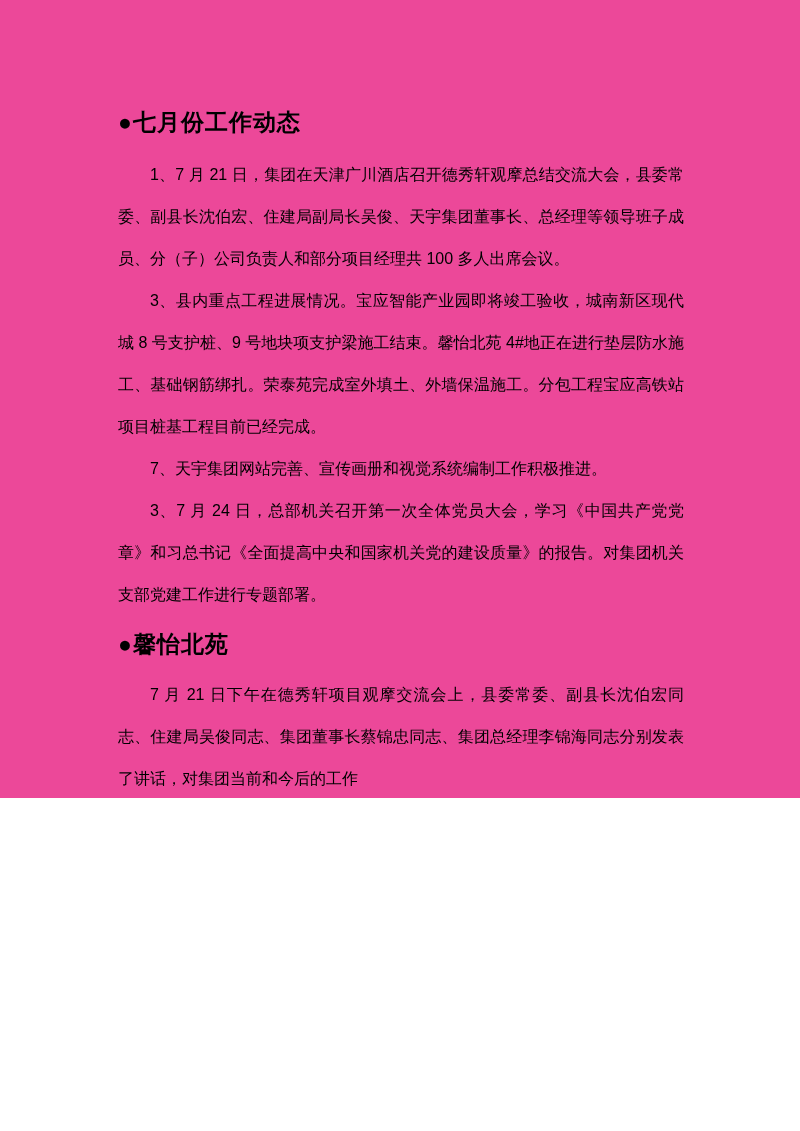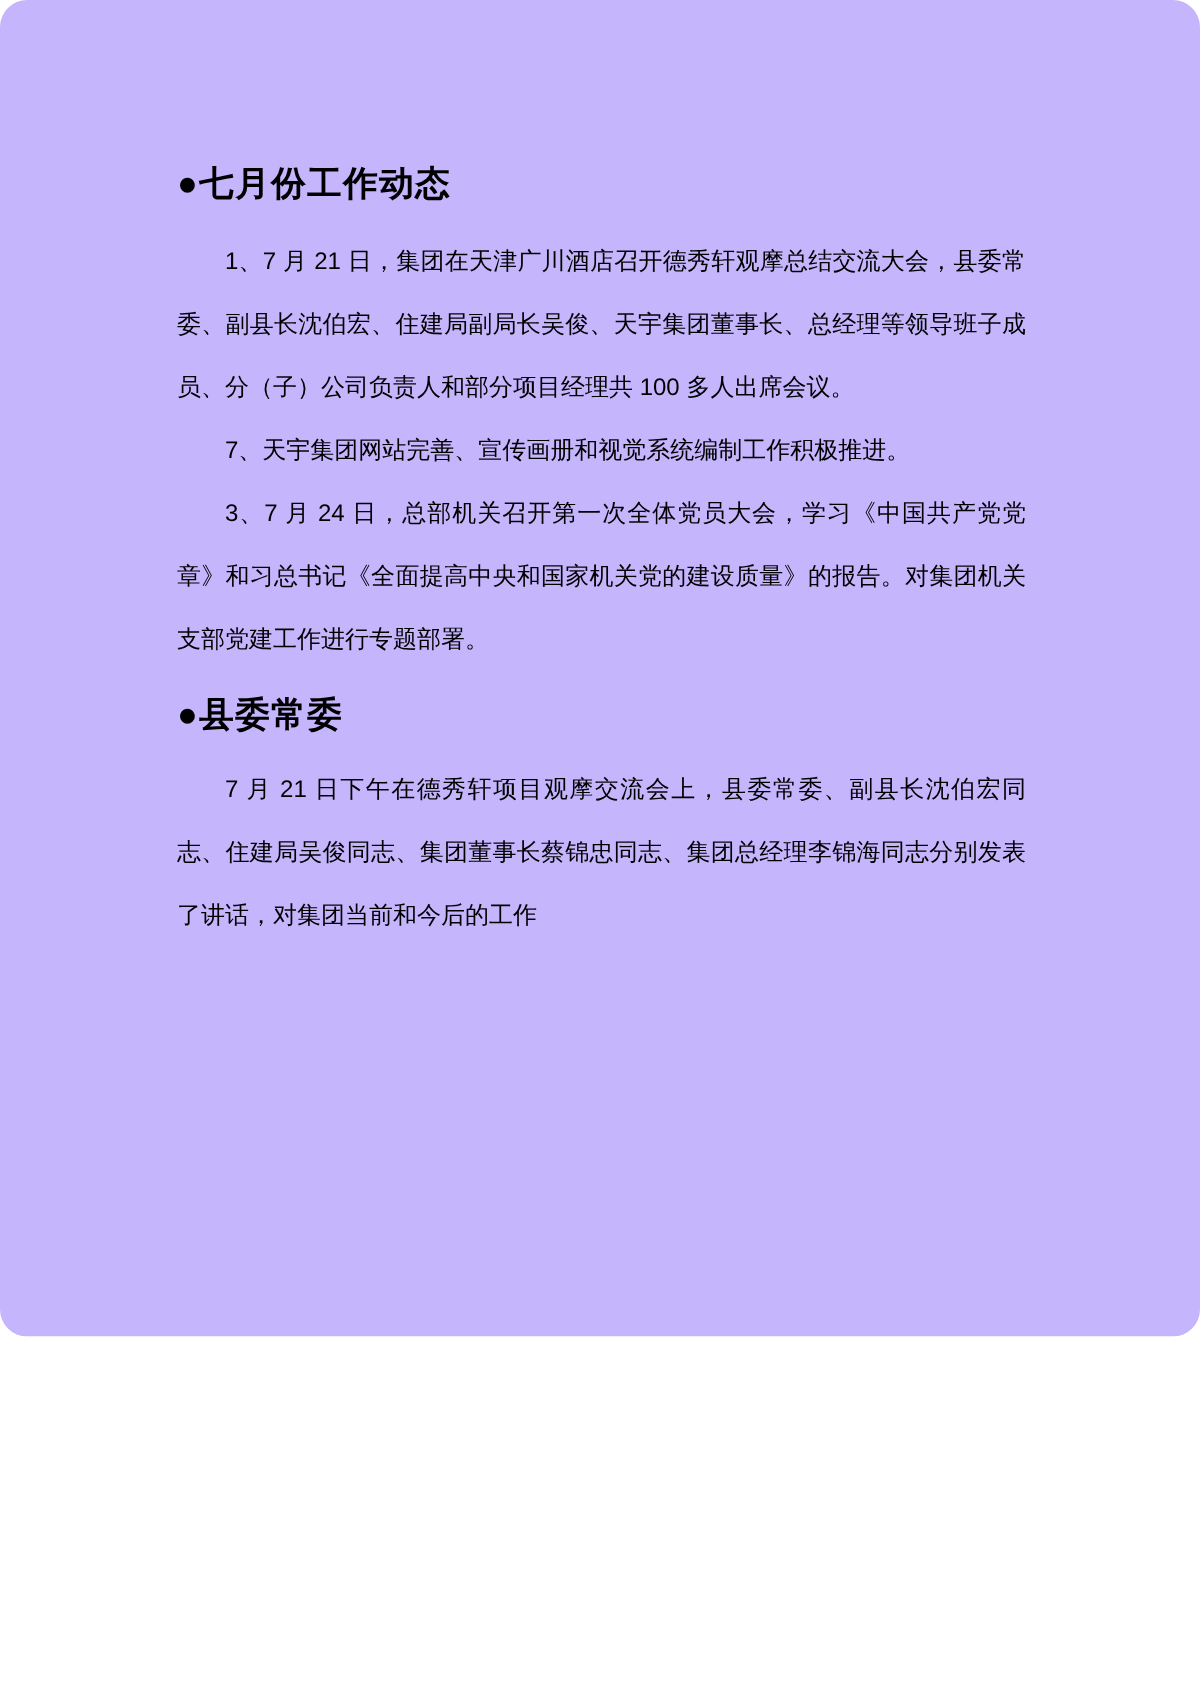--- a/index.html
+++ b/index.html
@@ -3,25 +3,24 @@
 <meta charset="utf-8">
 <style>
   html, body {
     margin: 0;
     padding: 0;
     background: #ffffff;
   }
   .page {
     position: relative;
     width: 800px;
-    height: 891px;
-    background: #c4b5fd;
+    height: 798px;
+    background: #ec4899;
     overflow: hidden;
     color: #000000;
-    border-radius: 18px;
   }
   .content {
     position: absolute;
     left: 118px;
     top: 108px;
     width: 566px;
     font-family: "Liberation Sans", sans-serif;
     color: #000000;
   }
   .section-heading {
@@ -60,25 +59,26 @@
 <body>
 
 <div class="page">
   <div class="content">
 
     <h2 class="section-heading">●七月份工作动态</h2>
 
     <p class="para">1、7 月 21 日，集团在天津广川酒店召开德秀轩观摩总结交流大会，县委常委、副县长沈伯宏、住建局副局长吴俊、天宇集团董事长、总经理等领导班子成员、分（子）公司负责人和部分项目经理共 100 多人出席会议。</p>
 
 
+    <p class="para">3、县内重点工程进展情况。宝应智能产业园即将竣工验收，城南新区现代城 8 号支护桩、9 号地块项支护梁施工结束。馨怡北苑 4#地正在进行垫层防水施工、基础钢筋绑扎。荣泰苑完成室外填土、外墙保温施工。分包工程宝应高铁站项目桩基工程目前已经完成。</p>
 
     <p class="para">7、天宇集团网站完善、宣传画册和视觉系统编制工作积极推进。</p>
 
     <p class="para">3、7 月 24 日，总部机关召开第一次全体党员大会，学习《中国共产党党章》和习总书记《全面提高中央和国家机关党的建设质量》的报告。对集团机关支部党建工作进行专题部署。</p>
 
-    <h2 class="section-heading second">●县委常委</h2>
+    <h2 class="section-heading second">●馨怡北苑</h2>
 
     <p class="para">7 月 21 日下午在德秀轩项目观摩交流会上，县委常委、副县长沈伯宏同志、住建局吴俊同志、集团董事长蔡锦忠同志、集团总经理李锦海同志分别发表了讲话，对集团当前和今后的工作</p>
 
   </div>
 
   <div class="footer">第 2 页</div>
 </div>
 
 </body></html>

